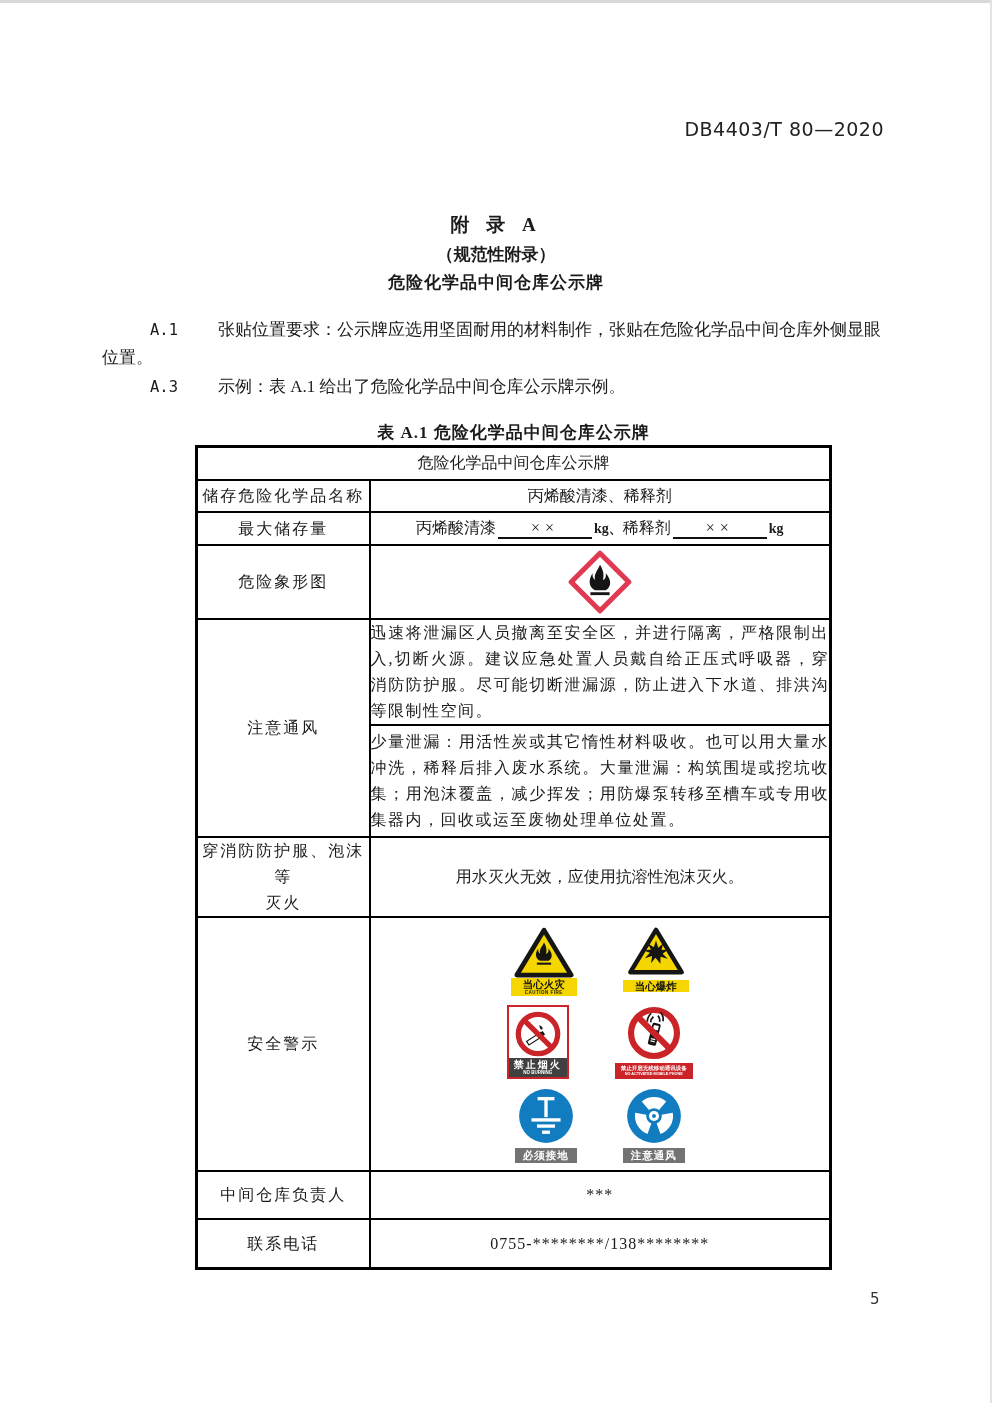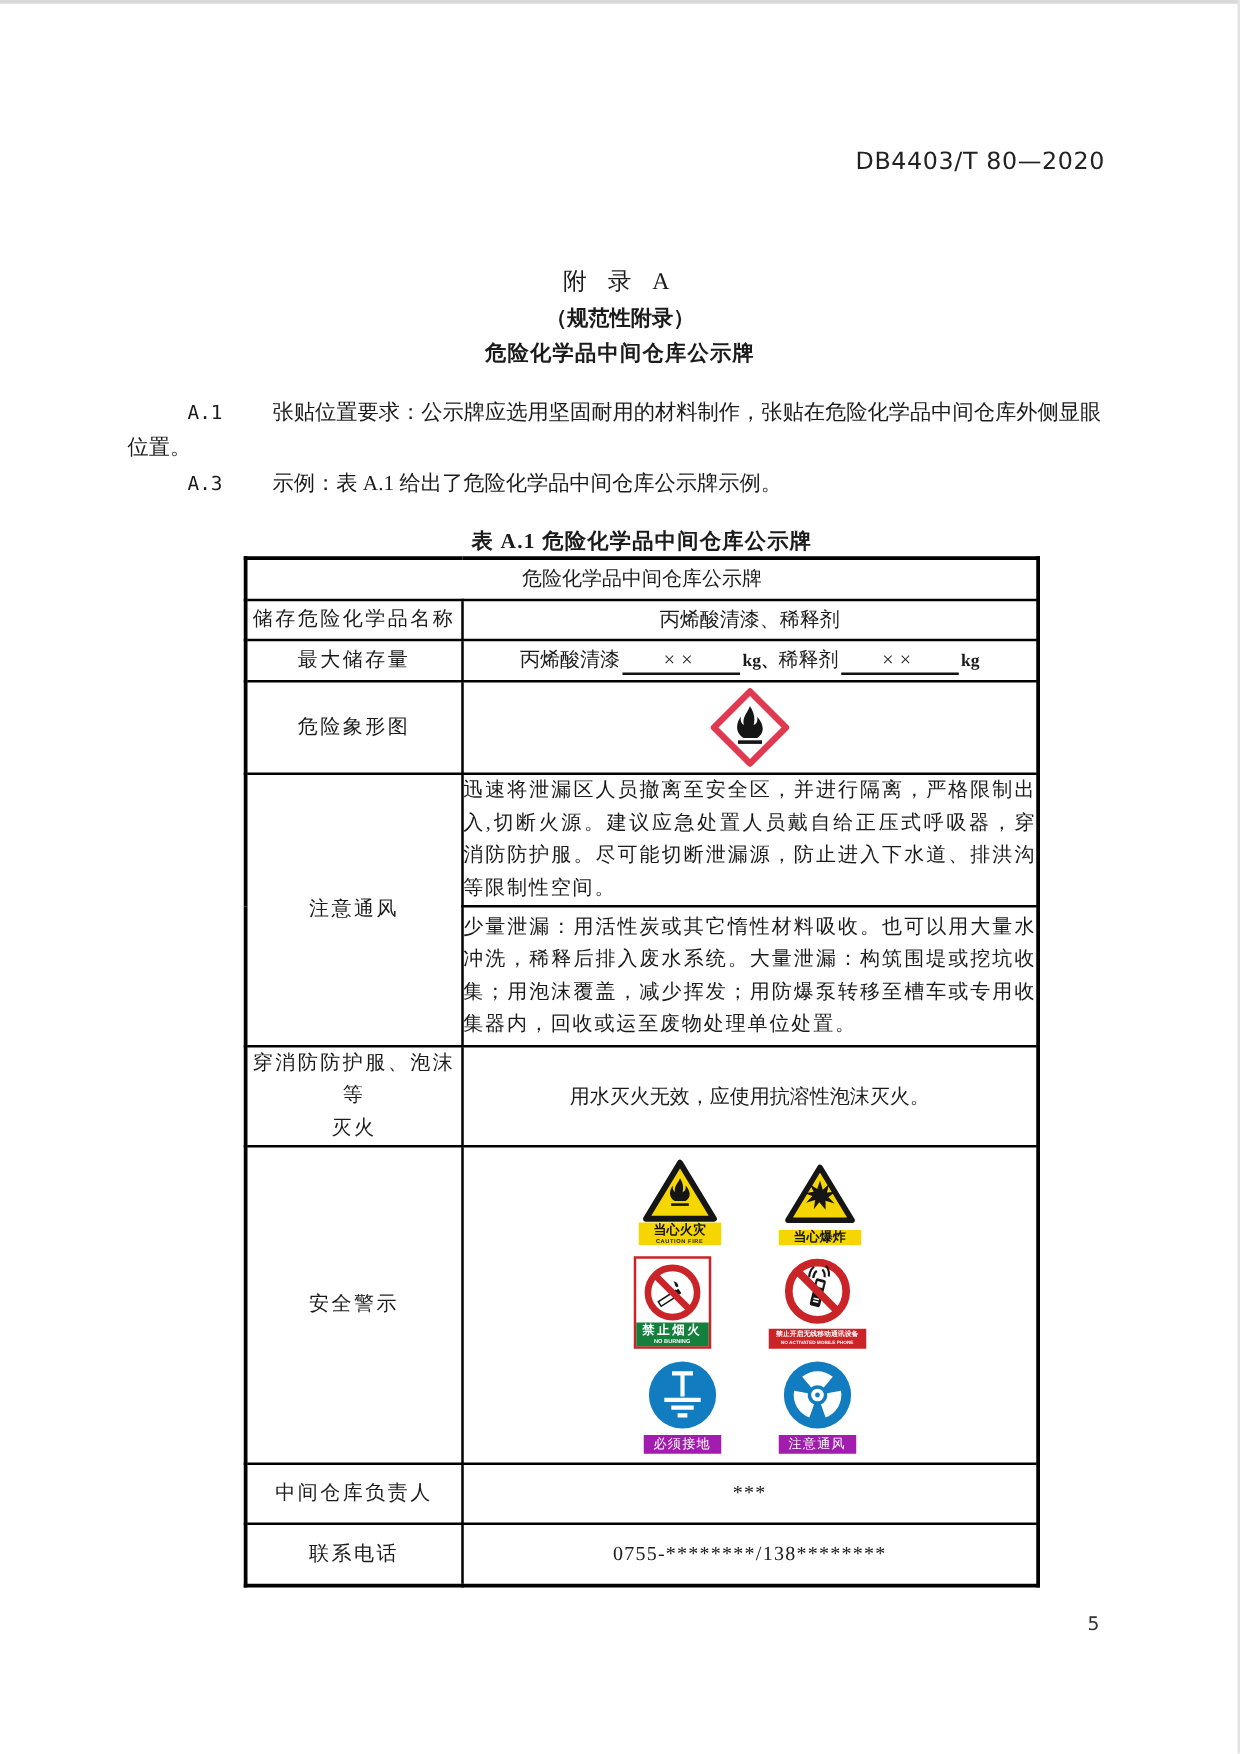--- a/index.html
+++ b/index.html
@@ -5,21 +5,21 @@
   html,body{margin:0;padding:0;background:#ffffff;}
   .page{position:relative;width:992px;height:1403px;background:#fff;overflow:hidden;
         font-family:"Liberation Serif","DejaVu Serif",serif;color:#1b1b1b;}
   .scan-edge-top{position:absolute;top:0;left:0;width:100%;height:3px;background:#d9d9d9;}
   .scan-edge-right{position:absolute;top:0;right:0;width:2px;height:100%;background:#e3e3e3;}
 
   .doc-number{position:absolute;top:118px;right:108px;font-size:19px;letter-spacing:.5px;
               font-family:"DejaVu Sans","Liberation Sans",sans-serif;color:#222;text-align:right;}
 
   .app-title{position:absolute;top:212px;left:0;width:100%;text-align:center;
-             font-weight:normal;font-size:19px;letter-spacing:6px;}
+             font-weight:bold;font-size:19px;letter-spacing:6px;}
   .app-subtitle{position:absolute;top:243px;left:0;width:100%;text-align:center;
                 font-weight:bold;font-size:17px;}
   .app-heading{position:absolute;top:271px;left:0;width:100%;text-align:center;
                font-weight:bold;font-size:17px;letter-spacing:1px;}
 
   .clauses{position:absolute;top:316px;left:102px;width:802px;font-size:17px;line-height:28px;}
   .clause{margin:0 0 1px 0;}
   .clause-line1{text-indent:48px;}
   .clause-num{display:inline-block;width:68px;text-indent:0;
               font-family:"DejaVu Sans Mono","Liberation Mono",monospace;font-size:15.5px;}
@@ -46,38 +46,38 @@
   .h-phone{height:47px;}
 
   .para-cell{text-align:justify;padding:2px 10px;line-height:26px;letter-spacing:1.5px;}
   .blank{display:inline-block;min-width:94px;border-bottom:2px solid #111;text-align:center;
          margin:0 2px;letter-spacing:5px;}
   .kg{font-weight:bold;font-size:14px;}
 
   .picto-wrap{display:flex;justify-content:center;align-items:center;}
 
   .signs{display:flex;flex-direction:column;gap:9px;align-items:center;padding:5px 0;}
-  .signs-row{display:flex;gap:46px;justify-content:center;align-items:flex-end;}
+  .signs-row{display:flex;gap:46px;justify-content:center;align-items:flex-start;}
   .sign{display:flex;flex-direction:column;align-items:center;}
   .warn-band{background:#f5d600;color:#141414;text-align:center;font-weight:bold;width:66px;
              font-family:"Liberation Sans","DejaVu Sans",sans-serif;}
   .warn-band .zh{font-size:10.5px;line-height:12px;}
   .warn-band .en{font-size:4.5px;line-height:6px;letter-spacing:.5px;}
   .gap-top{margin-top:5px;}
   .pro-card{border:2px solid #cb2428;background:#fff;width:58px;padding-top:3px;
             display:flex;flex-direction:column;align-items:center;}
-  .pro-band{background:#15803d;color:#fff;text-align:center;font-weight:bold;width:100%;
+  .pro-band{background:#404040;color:#fff;text-align:center;font-weight:bold;width:100%;
             font-family:"Liberation Sans","DejaVu Sans",sans-serif;padding:1px 0;}
   .pro-band .zh{font-size:10px;line-height:11px;letter-spacing:2px;}
   .pro-band .en{font-size:4.5px;line-height:6px;}
   .pro-band-sm{background:#cb2428;color:#fff;text-align:center;font-weight:bold;width:78px;
                font-family:"Liberation Sans","DejaVu Sans",sans-serif;margin-top:2px;padding:2px 0;}
   .pro-band-sm .zh{font-size:5.5px;line-height:7px;}
   .pro-band-sm .en{font-size:3.8px;line-height:5px;}
-  .man-band{background:#a21caf;color:#fff;text-align:center;font-weight:normal;margin-top:4px;
+  .man-band{background:#737373;color:#fff;text-align:center;font-weight:bold;margin-top:4px;
             font-family:"Liberation Sans","DejaVu Sans",sans-serif;font-size:10.5px;
             line-height:15px;width:62px;letter-spacing:1px;}
 
   .phone-val,.manager-val{letter-spacing:1px;}
 
   .page-number{position:absolute;top:1290px;left:870px;font-size:15px;
                font-family:"DejaVu Sans","Liberation Sans",sans-serif;color:#333;}
 </style>
 </head>
 <body>

